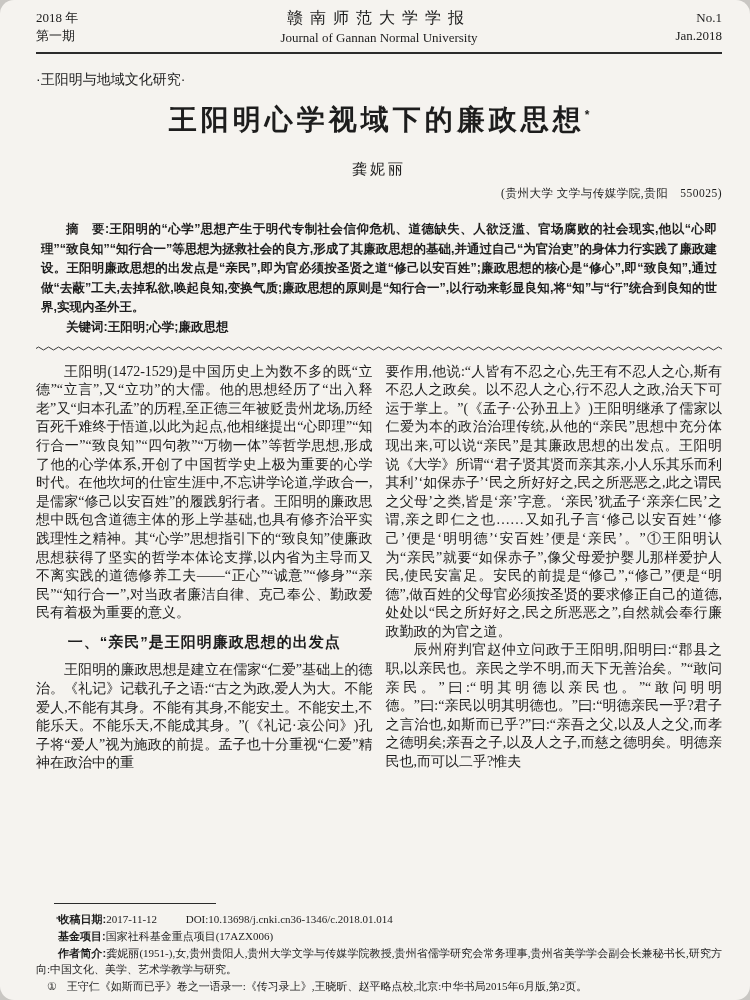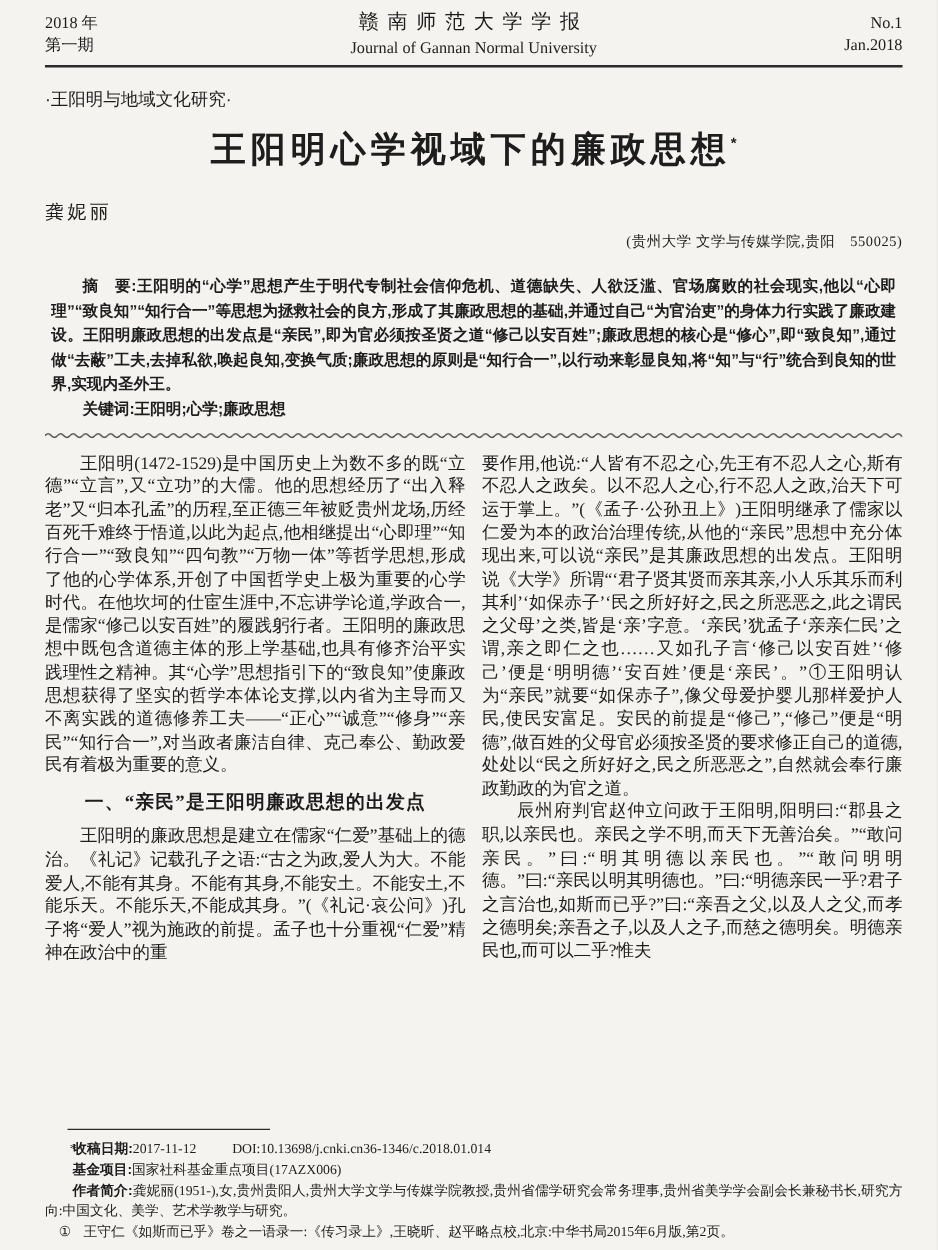--- a/index.html
+++ b/index.html
@@ -2,53 +2,54 @@
 <html><head>
 <meta charset="utf-8">
 <style>
   * { box-sizing: border-box; }
   html,body { margin:0; padding:0; }
   body { background:#c9c7c3; font-family:"Liberation Serif","DejaVu Serif",serif; }
   .page {
     position:relative; width:750px; height:1000px; margin:0 auto;
     background:#f5f3ef; color:#1d1d1d; overflow:hidden;
     padding:9px 28px 12px 36px;
+    border-radius:14px;
   }
   
   .jheader { display:flex; align-items:flex-start; font-size:13px; line-height:18px; }
   .jheader .h-left, .jheader .h-right { width:90px; white-space:nowrap; }
   .jheader .h-right { text-align:right; }
   .jheader .h-center { flex:1; text-align:center; }
   .jcn { font-size:16px; font-weight:normal; letter-spacing:7px; font-family:"Liberation Sans","DejaVu Sans",sans-serif; }
   .jen { font-size:13px; margin-top:2px; }
   .header-rule { border:none; border-top:2px solid #2b2b2b; margin:5px 0 0 0; }
   
   .column-label { margin-top:17px; font-size:14px; font-family:Liberation Sans, sans-serif; }
   .title { margin:12px 0 0 0; text-align:center; font-size:28px; font-weight:bold;
            letter-spacing:4px; font-family:"Liberation Sans","DejaVu Sans",sans-serif; }
   .title sup { font-size:12px; letter-spacing:0; }
-  .author { margin-top:21px; text-align:left; font-size:15px; letter-spacing:3px; }
+  .author { margin-top:21px; text-align:center; font-size:15px; letter-spacing:3px; }
   .affiliation { margin-top:7px; text-align:right; font-size:11.5px; letter-spacing:0.5px; }
   
   .abstract { margin-top:19px; padding:0 5px; font-family:"Liberation Sans","DejaVu Sans",sans-serif;
               font-weight:bold; font-size:12.5px; line-height:19.6px; }
   .abstract p { margin:0; }
   .abs-text { text-align:justify; text-indent:2em; }
   .kw-line { text-indent:2em; }
   .clc-line { text-indent:2em; }
   .clc-line .gap { display:inline-block; width:2.6em; }
   
   .wavy { display:block; margin-top:7px; }
   
   .columns { display:flex; gap:13px; margin-top:11px; font-size:14px; line-height:18.6px; }
   .col { flex:1; text-align:justify; }
   .col p { margin:0; }
   .col p.indent { text-indent:2em; }
   .section-heading { margin:10px 0 10px 0; text-align:center; font-size:15px; font-weight:bold;
-                     letter-spacing:1px; font-family:Liberation Serif, serif; }
+                     letter-spacing:1px; font-family:Liberation Sans, sans-serif; }
   
   .pagefoot { position:absolute; left:36px; right:28px; bottom:5px; }
   .fn-rule { width:162px; border:none; border-top:1.5px solid #2b2b2b; margin:0 0 7px 18px; }
   .pagefoot p { margin:0; font-size:11px; line-height:16.8px; text-align:justify; }
   .fnl { font-family:"Liberation Sans","DejaVu Sans",sans-serif; font-weight:bold; }
   .fn-first { text-indent:0.9em; }
   .fn-star { display:inline-block; width:0.6em; margin-right:0.55em; }
   .fn-indent { text-indent:2em; }
   .fn-doi { margin-left:2.6em; }
   .fn-note { text-indent:1em; }

